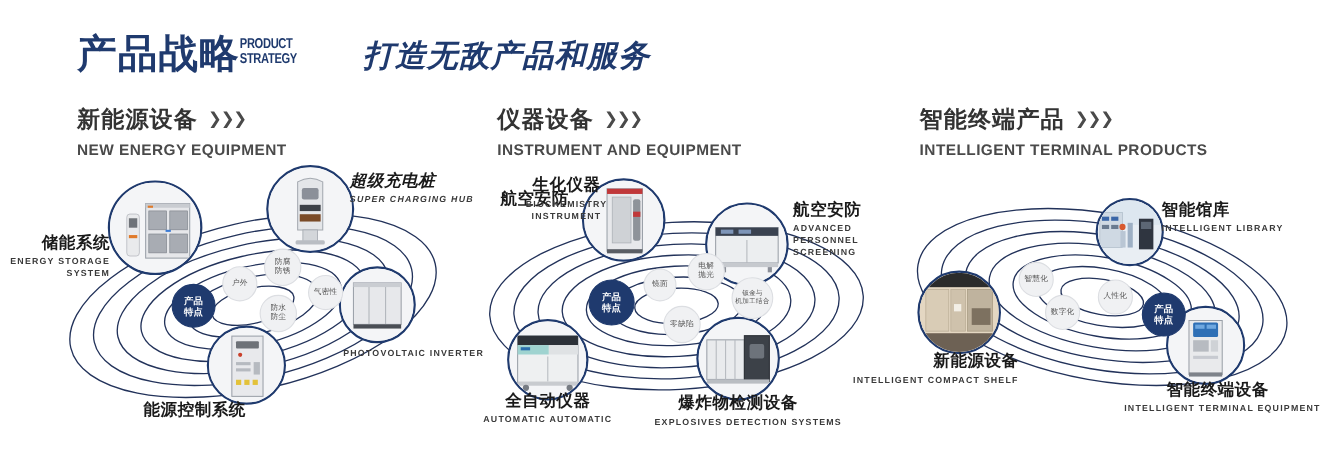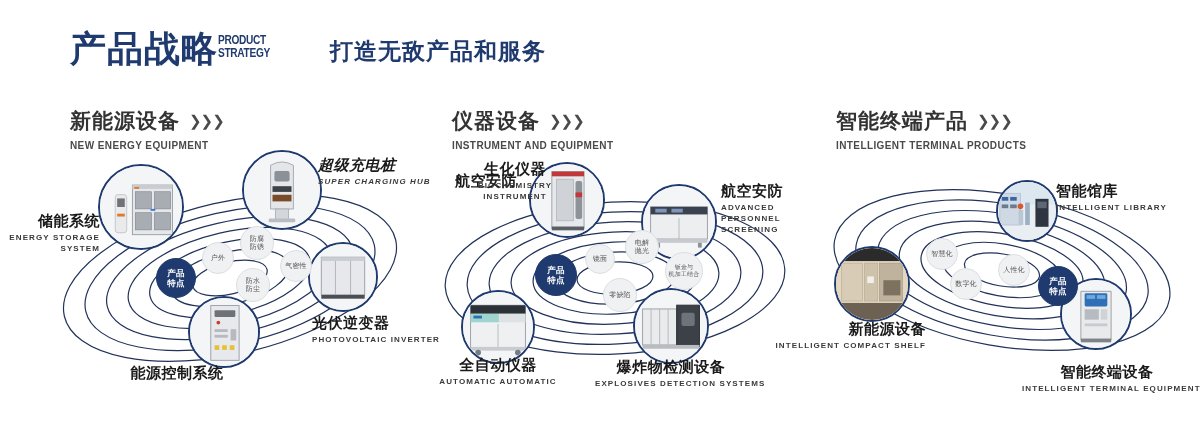--- a/index.html
+++ b/index.html
@@ -22,36 +22,36 @@
   }
   .hdr-en{
     position:absolute;left:218px;top:33px;
     width:80px;
     font-size:13px;font-weight:bold;line-height:13px;
     color:#1f3a6e;letter-spacing:-0.4px;
     transform:scaleX(0.78);transform-origin:left top;
   }
   .hdr-sub{
     position:absolute;left:330px;top:33px;
-    font-size:23px;font-weight:bold;letter-spacing:1px;
-    color:#1f3a6e;line-height:36px;white-space:nowrap;
+    font-size:28px;font-weight:bold;letter-spacing:1px;
+    color:#1f3a6e;line-height:36px;white-space:nowrap;font-style:italic;
   }
 
   
-  .sect{position:absolute;margin-top:12px;}
+  .sect{position:absolute;}
   .sect .cn{
     font-size:21px;font-weight:bold;color:#333;letter-spacing:1px;
     white-space:nowrap;line-height:26px;
   }
   .sect .arrows{
     display:inline-block;margin-left:9px;color:#4a4a4a;
     font-size:15px;font-weight:bold;letter-spacing:-1px;vertical-align:2px;
   }
   .sect .en{
-    font-size:10px;font-weight:bold;color:#4a4a4a;
+    font-size:14px;font-weight:bold;color:#4a4a4a;
     letter-spacing:0.4px;margin-top:6px;white-space:nowrap;
   }
   #sect-1{left:70px;top:96px;}
   #sect-2{left:452px;top:96px;}
   #sect-3{left:836px;top:96px;}
 
   
   .cluster{position:absolute;}
   .rings{position:absolute;left:0;top:0;}
 
@@ -167,21 +167,20 @@
       <svg class="pic" viewBox="0 0 70 70">
         <rect width="70" height="70" fill="#f4f5f7"></rect>
         <rect x="12" y="14" width="46" height="40" fill="#e7e8eb" stroke="#9aa0a8" stroke-width="1"></rect>
         <rect x="12" y="14" width="46" height="4" fill="#cacdd2"></rect>
         <line x1="27" y1="18" x2="27" y2="54" stroke="#b0b4ba" stroke-width="1"></line>
         <line x1="43" y1="18" x2="43" y2="54" stroke="#b0b4ba" stroke-width="1"></line>
         <rect x="12" y="54" width="46" height="4" fill="#4a4e55"></rect>
       </svg>
     </div>
     <div class="lbl ta-l" style="left:272px;top:164px;">
-      <div class="cn">光伏逆变器</div>
       <div class="en">PHOTOVOLTAIC INVERTER</div>
     </div>
 
     <div class="bubble" style="left:148px;top:146px;width:72px;height:72px;">
       <svg class="pic" viewBox="0 0 72 72">
         <rect width="72" height="72" fill="#f4f5f7"></rect>
         <rect x="22" y="8" width="30" height="58" fill="#e8e9ec" stroke="#9aa0a8" stroke-width="1"></rect>
         <rect x="26" y="13" width="22" height="7" rx="1" fill="#6e7278"></rect>
         <circle cx="30" cy="26" r="2" fill="#c9402b"></circle>
         <rect x="26" y="33" width="14" height="3" fill="#b6bac0"></rect>
@@ -401,21 +400,21 @@
         <path d="M20 12 h32 v52 h-32 z" fill="#e9eaec" stroke="#9aa0a8" stroke-width="1"></path>
         <rect x="24" y="14" width="24" height="14" rx="1.5" fill="#2e6fb5"></rect>
         <rect x="26" y="16" width="9" height="4" fill="#6fa8e0"></rect>
         <rect x="37" y="16" width="9" height="4" fill="#6fa8e0"></rect>
         <rect x="24" y="31" width="15" height="11" fill="#b7bbc1"></rect>
         <rect x="41" y="31" width="7" height="11" fill="#cfd2d6"></rect>
         <rect x="24" y="46" width="24" height="3" fill="#c7cad0"></rect>
         <rect x="20" y="62" width="32" height="4" fill="#7e838a"></rect>
       </svg>
     </div>
-    <div class="lbl ta-c" style="left:212px;top:196px;width:170px;margin-top:17px;">
+    <div class="lbl ta-c" style="left:212px;top:196px;width:170px;">
       <div class="cn">智能终端设备</div>
       <div class="en">INTELLIGENT TERMINAL EQUIPMENT</div>
     </div>
 
     <div class="kw" style="left:116px;top:88px;width:32px;height:32px;">
       <div>
         <div>智慧化</div>
       </div>
     </div>
     <div class="kw" style="left:140px;top:118px;width:32px;height:32px;">

